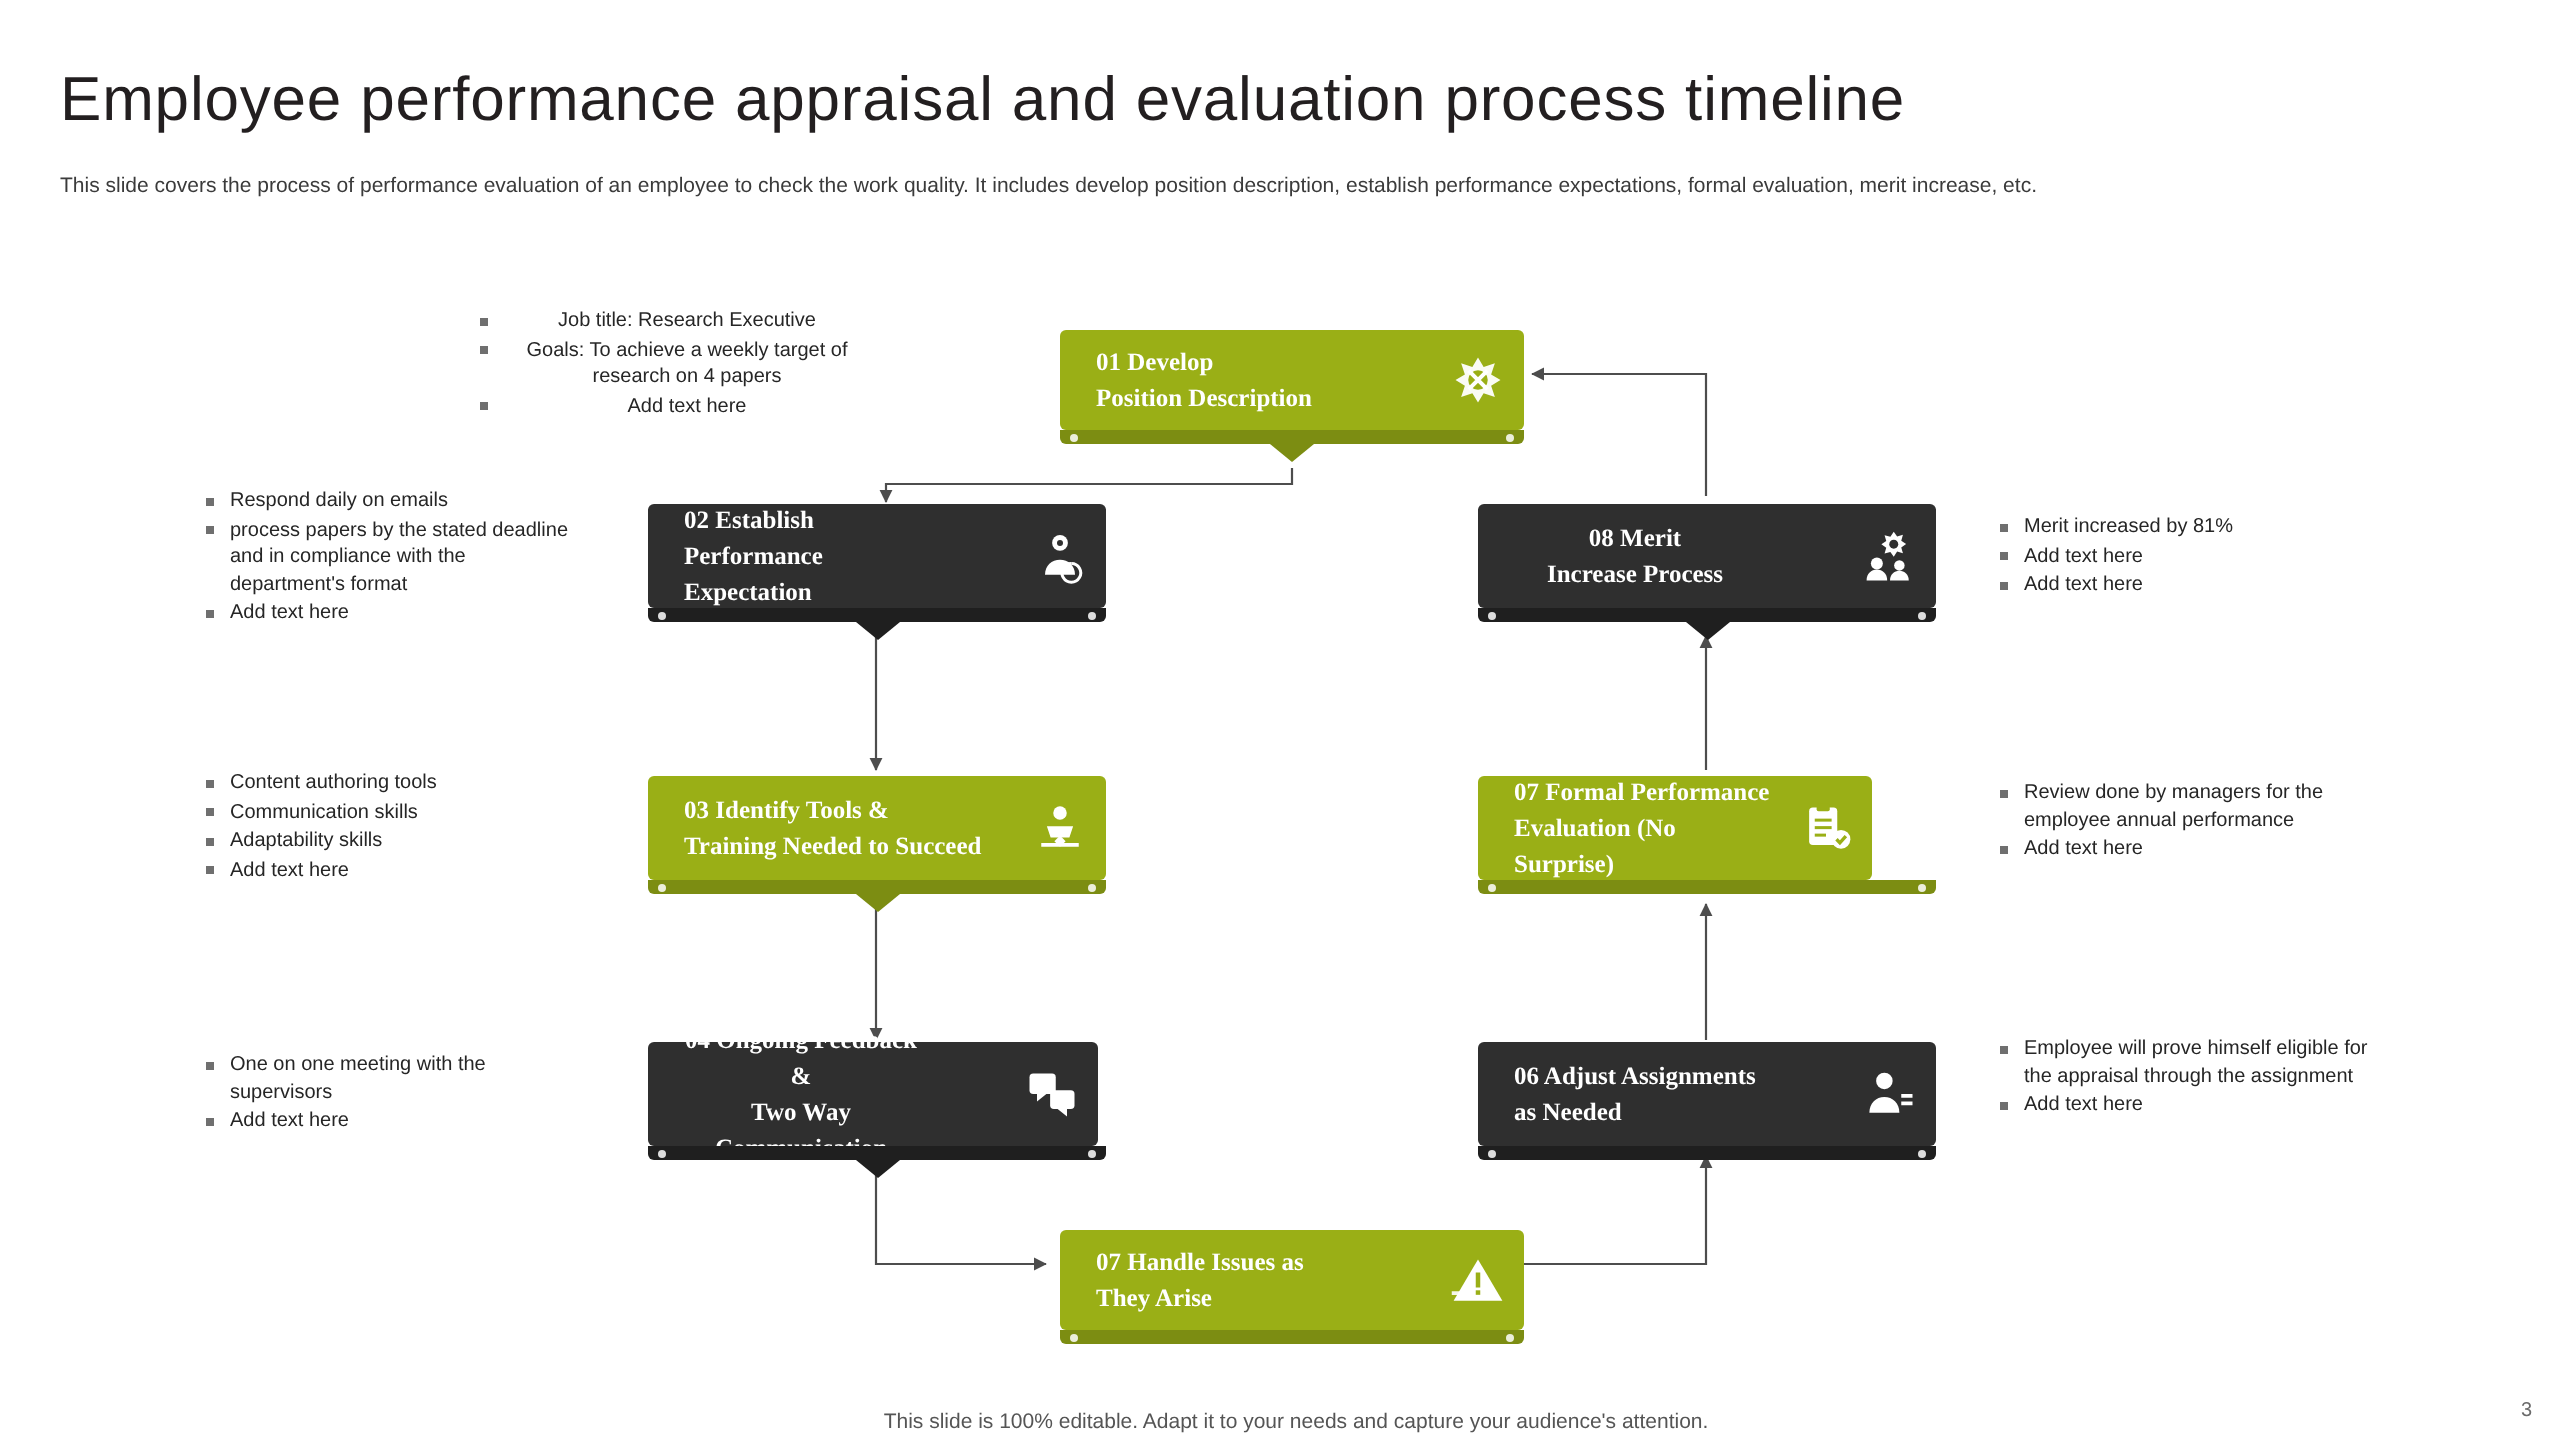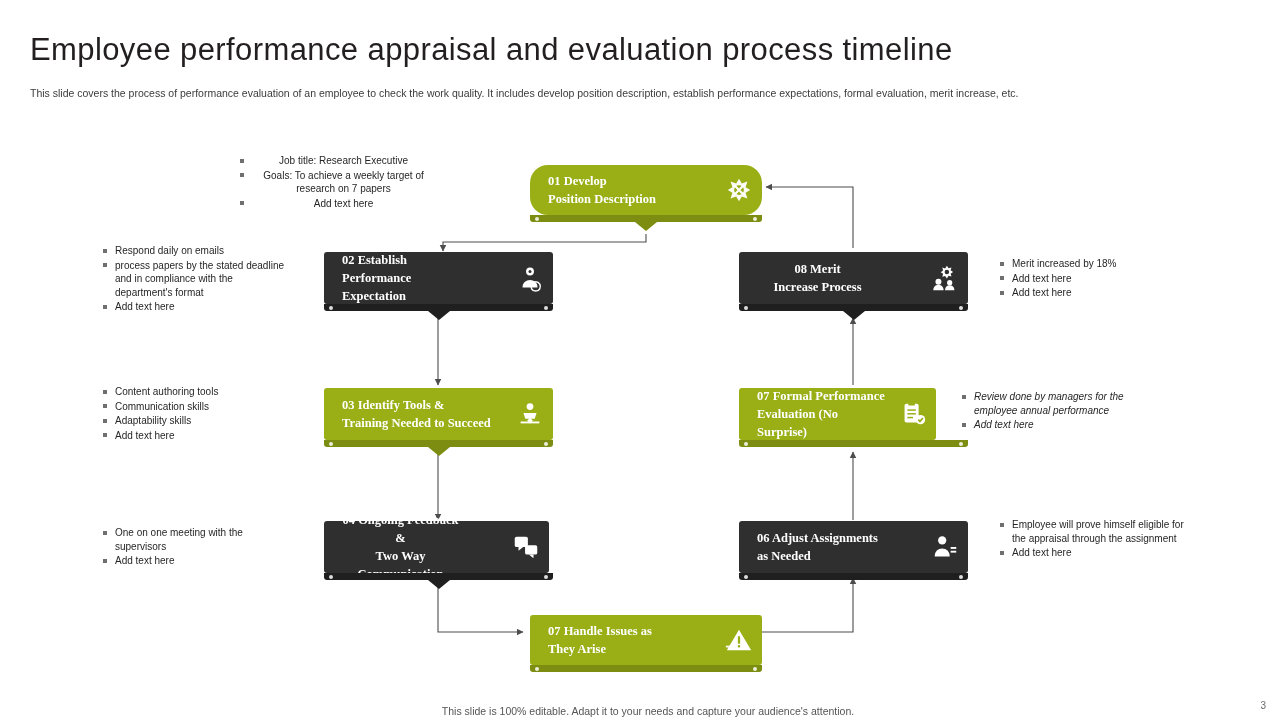--- a/index.html
+++ b/index.html
@@ -137,37 +137,37 @@
       <path d="M853,668 L853,668 M760,632 L853,632 L853,578"></path>
 
       <path d="M853,520 L853,452"></path>
 
       <path d="M853,385 L853,318"></path>
 
       <path d="M853,248 L853,187 L766,187"></path>
     </g>
   </svg>
 
-  <div class="box green" id="b1" style="left:530px;top:165px;width:232px;height:50px;border-radius:18px;">
+  <div class="box green" id="b1" style="left:530px;top:165px;width:232px;height:50px;">
     <div class="txt">01 Develop
 Position Description</div>
     <div class="icon">
       <svg width="30" height="30" viewBox="0 0 32 32" fill="#ffffff">
         <path d="M16 4 L19 9 L25 7 L23 13 L28 16 L23 19 L25 25 L19 23 L16 28 L13 23 L7 25 L9 19 L4 16 L9 13 L7 7 L13 9 Z" opacity=".95"></path>
         <circle cx="16" cy="16" r="5.2" fill="#9aaf16"></circle>
         <path d="M11 11 L21 21 M21 11 L11 21" stroke="#ffffff" stroke-width="2.2"></path>
       </svg>
     </div>
   </div>
   <div class="shadow green" style="left:530px;top:215px;width:232px;"></div>
   <div class="notch green" style="left:635px;top:222px;"></div>
 
   <div class="bullets" style="left:240px;top:154px;width:195px;text-align:center;">
     <div class="li">Job title: Research Executive</div>
-    <div class="li">Goals: To achieve a weekly target of  research on 7 papers</div>
+    <div class="li">Goals: To achieve a weekly target of  research on 4 papers</div>
     <div class="li">Add text here</div>
   </div>
 
   <div class="box dark" style="left:324px;top:252px;width:229px;height:52px;">
     <div class="txt">02 Establish
 Performance Expectation</div>
     <div class="icon">
       <svg width="30" height="30" viewBox="0 0 32 32" fill="#ffffff">
         <circle cx="16" cy="9" r="4.2"></circle>
         <path d="M8 26 c0-5 3.6-8 8-8 s8 3 8 8 z"></path>
@@ -270,21 +270,21 @@
         <rect x="10" y="11" width="9" height="1.6" fill="#9aaf16"></rect>
         <rect x="10" y="15" width="9" height="1.6" fill="#9aaf16"></rect>
         <rect x="10" y="19" width="6" height="1.6" fill="#9aaf16"></rect>
         <circle cx="24" cy="22" r="5" fill="#ffffff"></circle>
         <path d="M21.6 22 l1.8 1.9 l3.2 -3.6" stroke="#9aaf16" stroke-width="1.8" fill="none"></path>
       </svg>
     </div>
   </div>
   <div class="shadow green" style="left:739px;top:440px;width:229px;"></div>
 
-  <div class="bullets" style="left:962px;top:390px;width:205px;font-style:italic;">
+  <div class="bullets" style="left:1000px;top:390px;width:205px;">
     <div class="li">Review done by managers for the employee  annual performance</div>
     <div class="li">Add text here</div>
   </div>
 
   <div class="box dark" style="left:739px;top:252px;width:229px;height:52px;text-align:center;">
     <div class="txt">08 Merit
 Increase Process</div>
     <div class="icon">
       <svg width="30" height="30" viewBox="0 0 32 32" fill="#ffffff">
         <path d="M18 3 l1.8 2.6 l3.1-.9 l-.9 3.1 l2.6 1.8 l-2.6 1.8 l.9 3.1 l-3.1-.9 L18 16.4 l-1.8-2.6 l-3.1 .9 l.9-3.1 l-2.6-1.8 l2.6-1.8 l-.9-3.1 l3.1 .9 Z"></path>
@@ -293,20 +293,20 @@
         <path d="M3.5 29 c0-3.6 2.5-5.8 5.5-5.8 s5.5 2.2 5.5 5.8 z"></path>
         <circle cx="21" cy="21" r="2.8"></circle>
         <path d="M16 29 c0-3.2 2.2-5.2 5-5.2 s5 2 5 5.2 z"></path>
       </svg>
     </div>
   </div>
   <div class="shadow dark" style="left:739px;top:304px;width:229px;"></div>
   <div class="notch dark" style="left:843px;top:311px;"></div>
 
   <div class="bullets" style="left:1000px;top:257px;width:200px;">
-    <div class="li">Merit increased by 18%</div>
+    <div class="li">Merit increased by 81%</div>
     <div class="li">Add text here</div>
     <div class="li">Add text here</div>
   </div>
 
   <div class="footer">This slide is 100% editable. Adapt it to your needs and capture your audience's attention.</div>
   <div class="pagenum">3</div>
 </div>
 
 </body></html>

